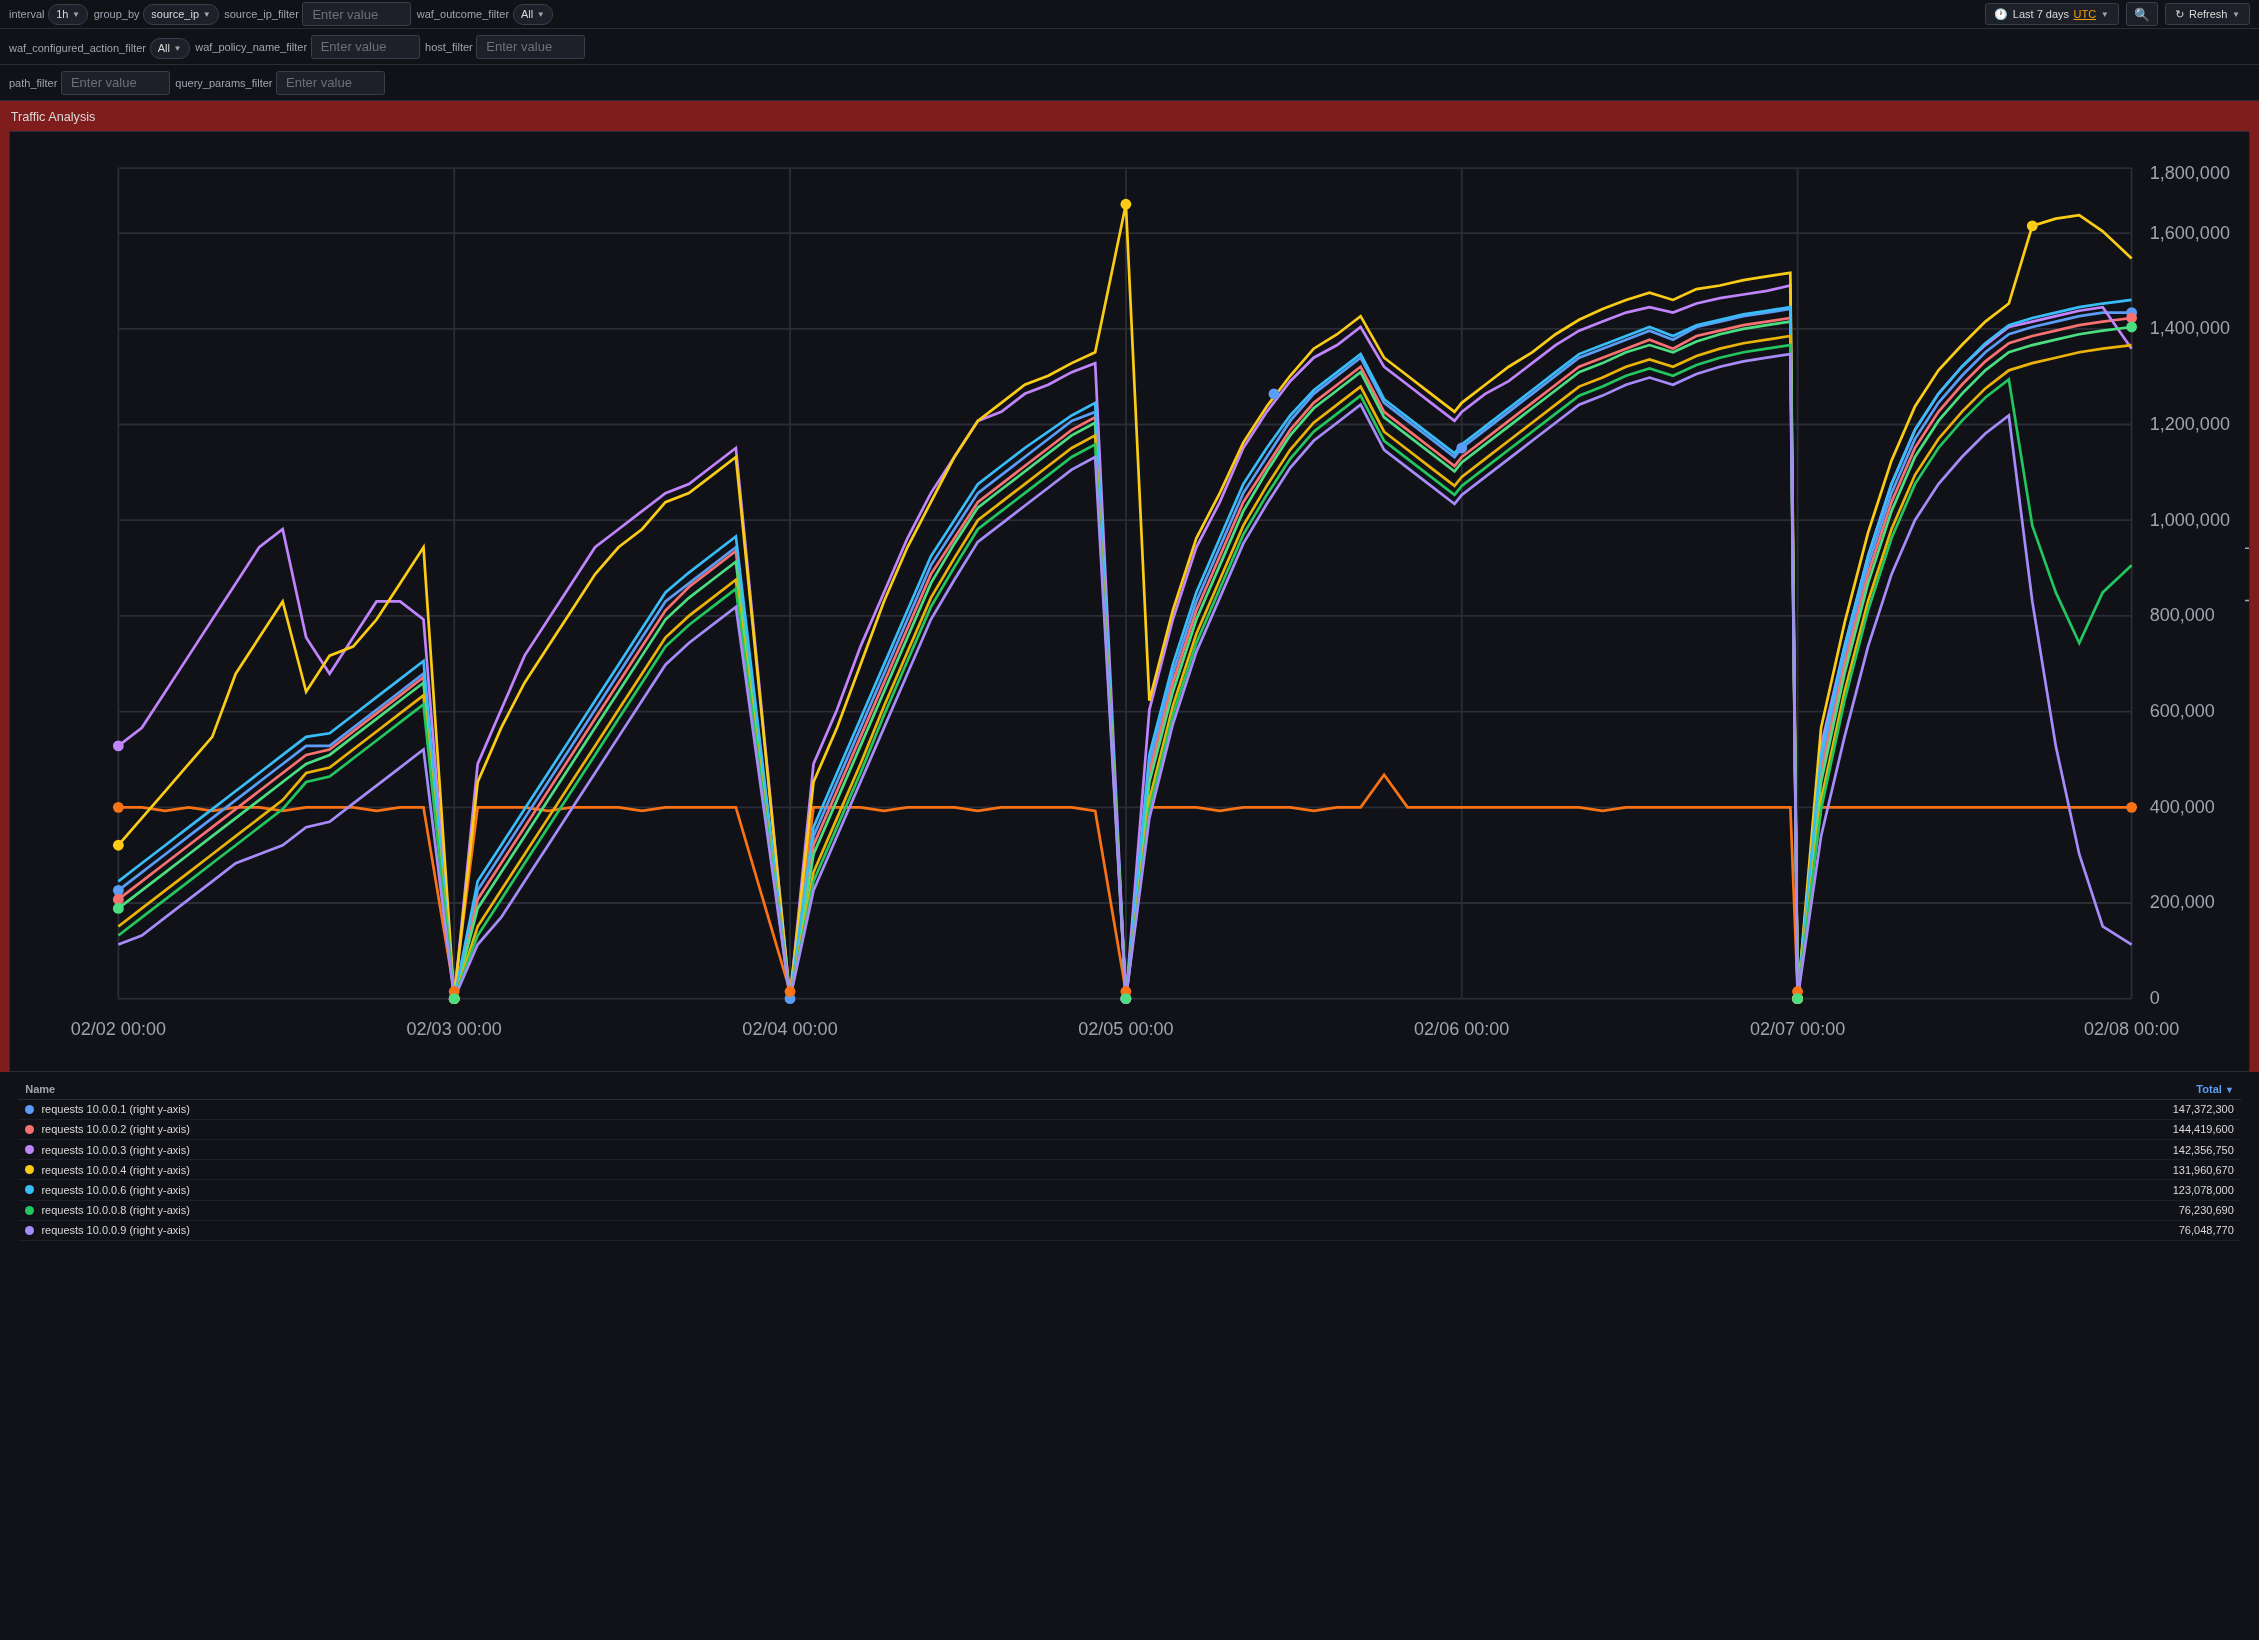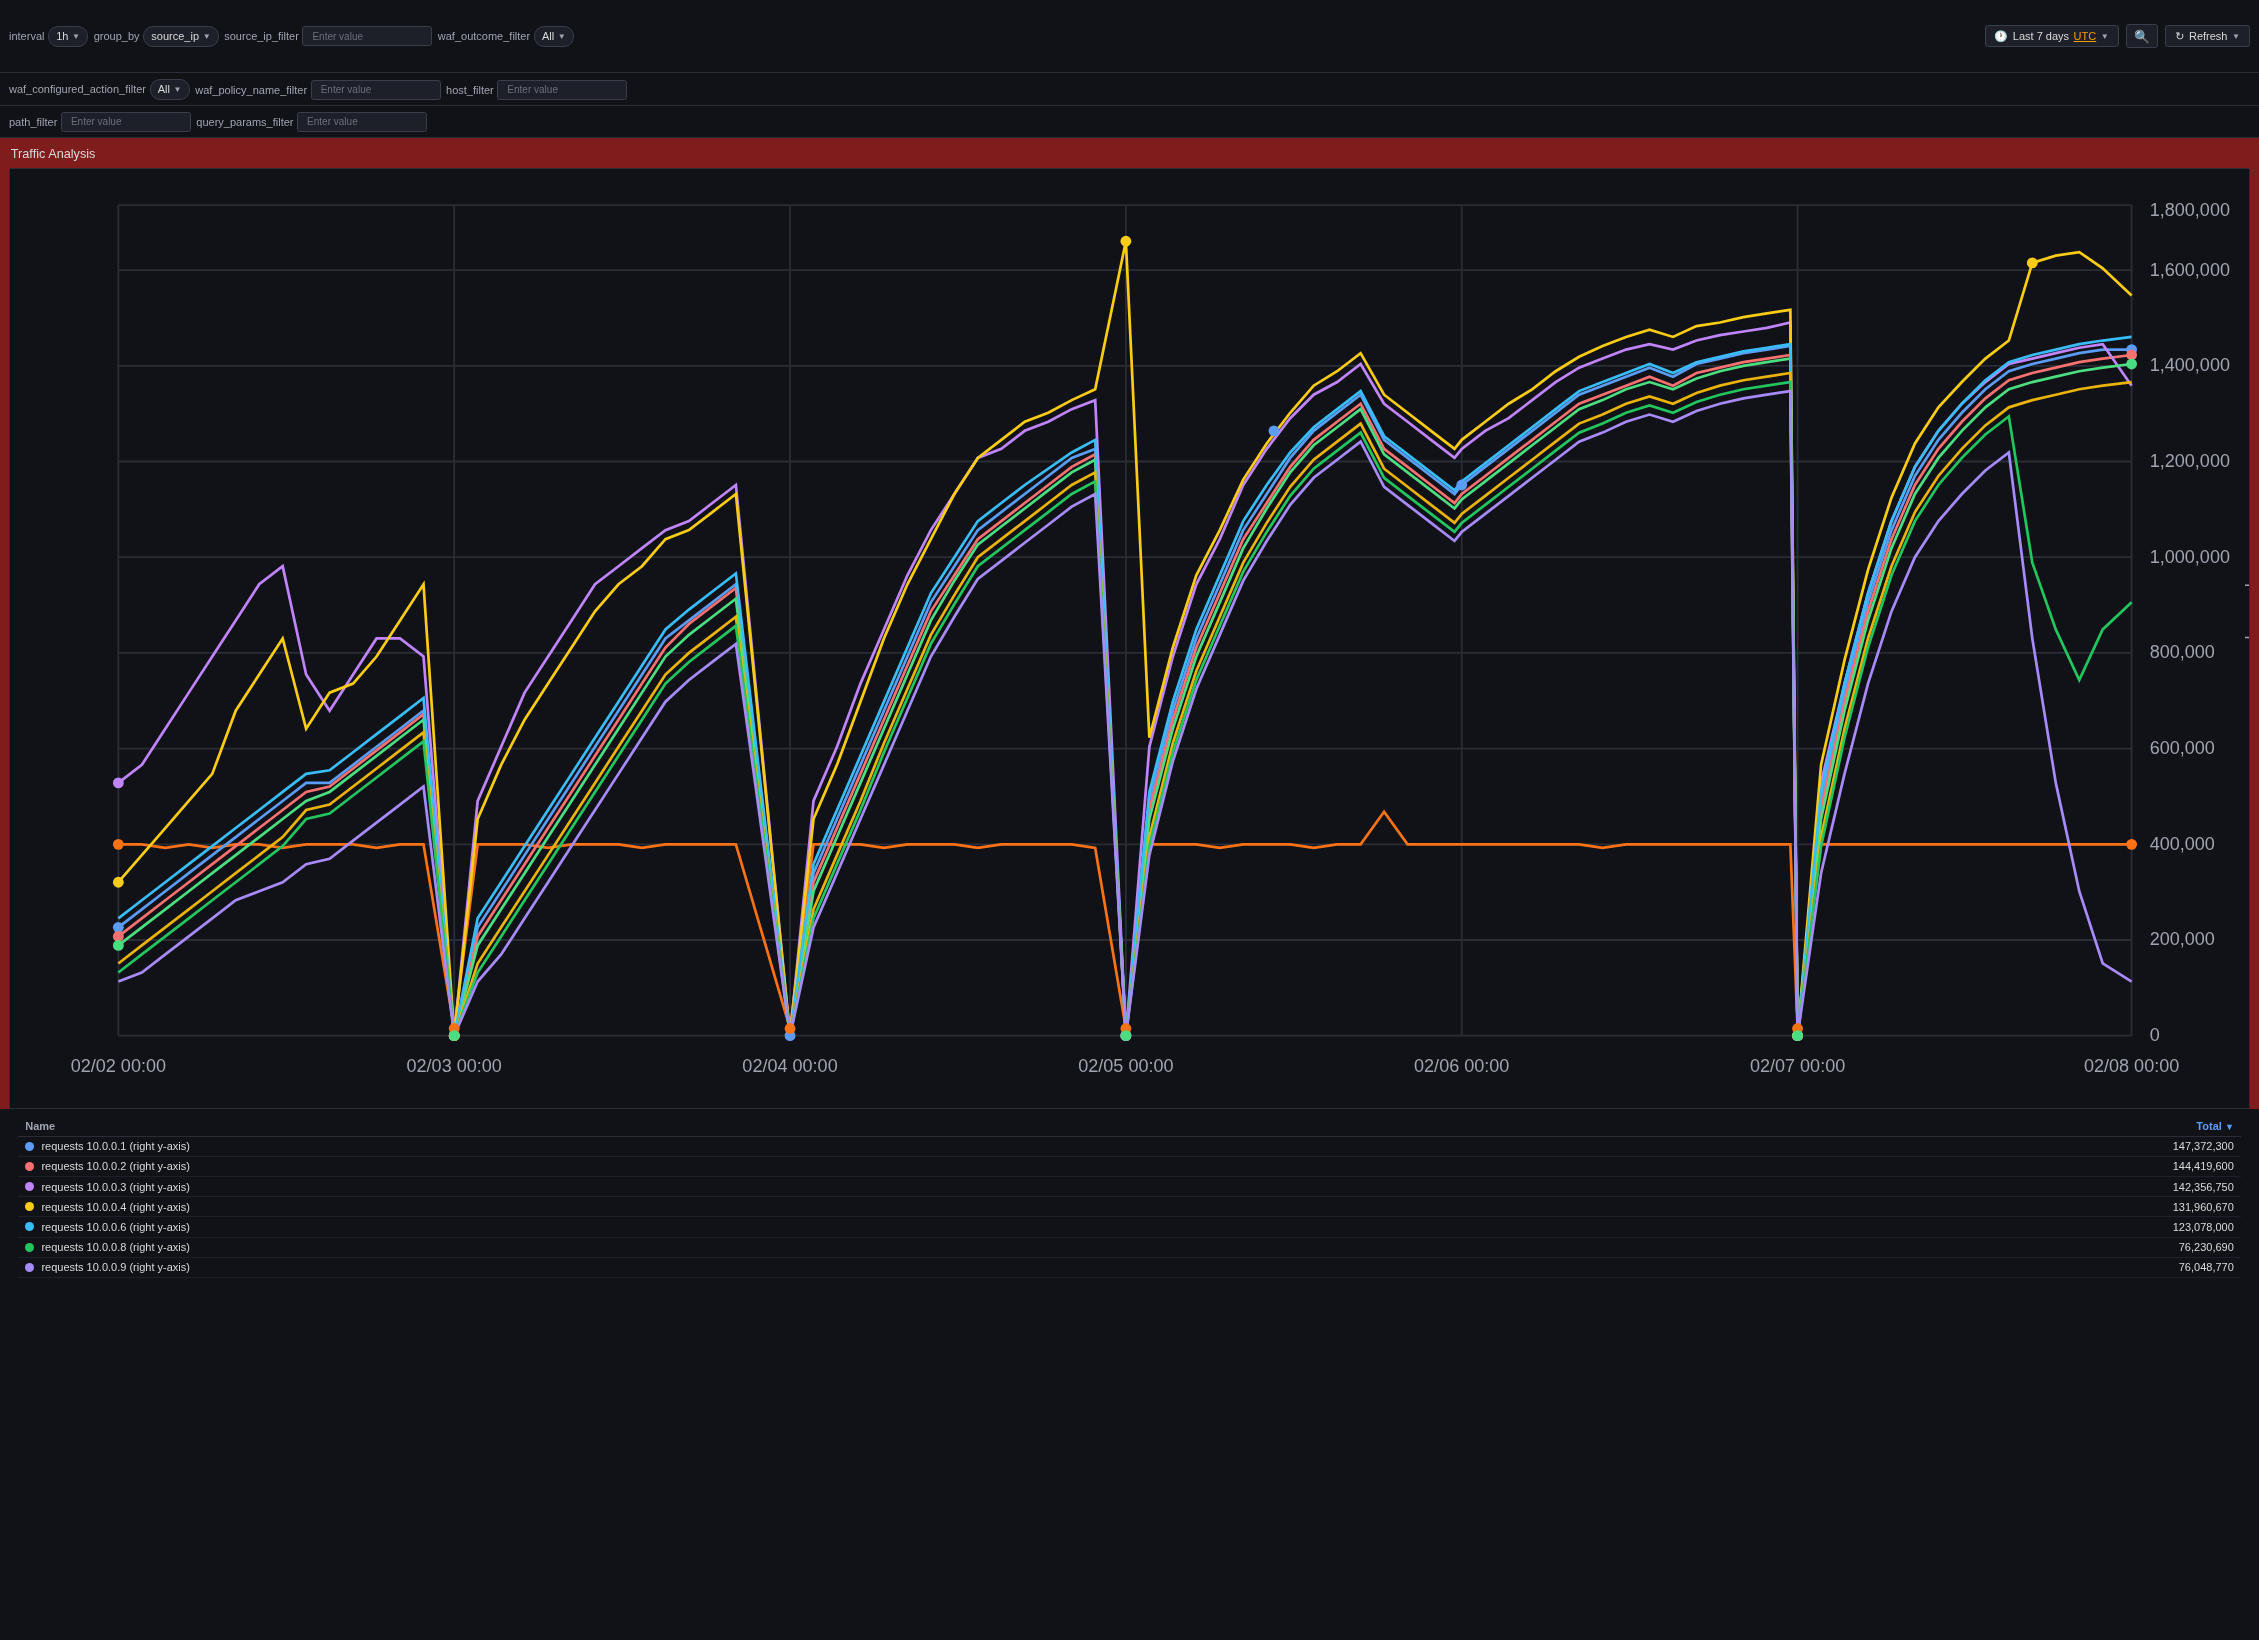--- a/index.html
+++ b/index.html
@@ -8,21 +8,21 @@
       color: #d9d9d9;
       font-family: 'Helvetica Neue', Arial, sans-serif;
       font-size: 11.8px;
       min-height: 100vh;
     }
     .top-bar {
       display: flex;
       align-items: center;
       flex-wrap: wrap;
       gap: 5.4px;
-      padding: 24px 9px;
+      padding: 2px 9px;
       background: #111217;
       border-bottom: 0.9px solid #2a2d36;
     }
     .filter-group {
       display: flex;
       align-items: center;
       gap: 3.6px;
     }
     .filter-label {
       color: #9fa4b0;
@@ -40,22 +40,22 @@
       display: flex;
       align-items: center;
       gap: 3.6px;
     }
     .filter-input {
       background: #1e2029;
       border: 0.9px solid #3a3d4a;
       color: #9fa4b0;
       border-radius: 2.7px;
       padding: 3.6px 9px;
-      font-size: 10px;
-      width: 130px;
+      font-size: 13px;
+      width: 109px;
     }
     .filter-input::placeholder { color: #6b6f7d; }
     .chevron { font-size: 8.1px; color: #9fa4b0; }
     .right-controls {
       display: flex;
       align-items: center;
       gap: 7.2px;
       margin-left: auto;
     }
     .time-control {

